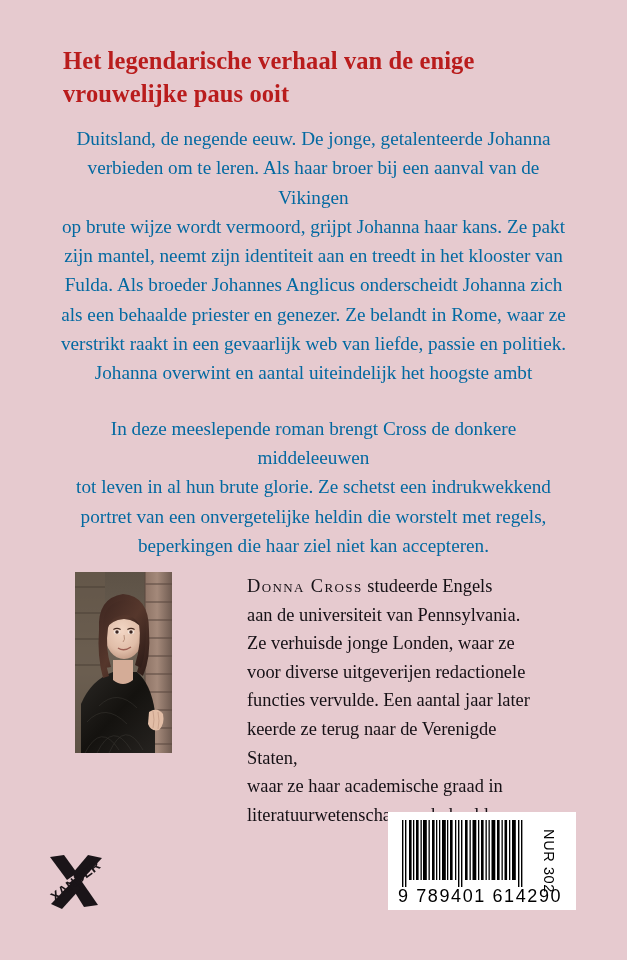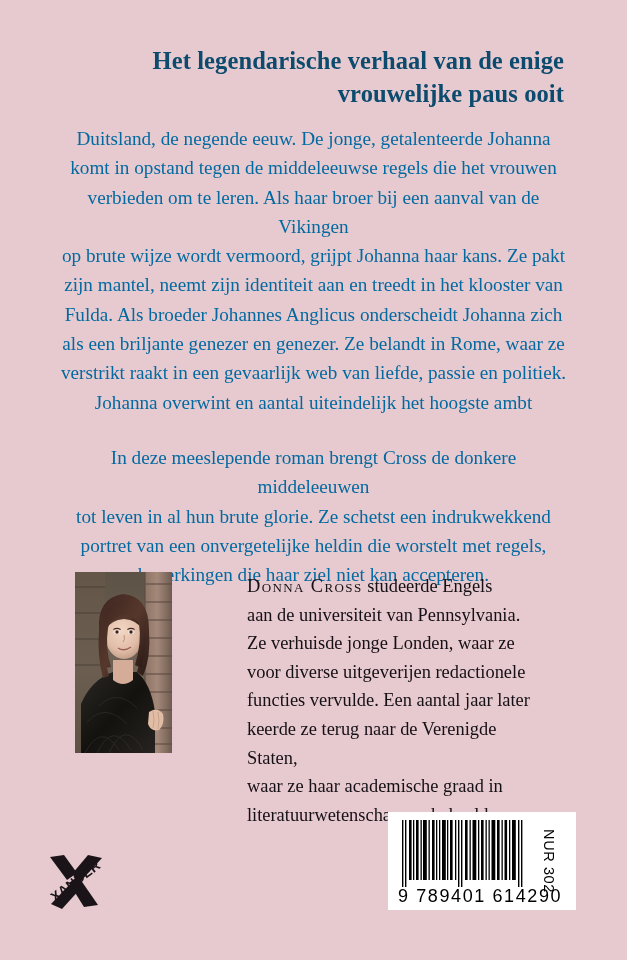--- a/index.html
+++ b/index.html
@@ -20,22 +20,22 @@
     background: #e6cacf;
     box-sizing: border-box;
   }
 
   
   .headline {
     position: absolute;
     left: 63px;
     top: 44px;
     width: 501px;
-    text-align: right;
-    color: #0c4a6e;
+    text-align: left;
+    color: #b91c1c;
     font-family: "Liberation Serif", serif;
     font-weight: bold;
     font-size: 24.5px;
     line-height: 33px;
     letter-spacing: 0.1px;
   }
   .headline .hl-line { display: block; }
 
   
   .blurb {
@@ -158,26 +158,25 @@
 
 <div class="cover">
 
   <div class="headline">
     <span class="hl-line">Het legendarische verhaal van de enige</span>
     <span class="hl-line">vrouwelijke paus ooit</span>
   </div>
 
   <div class="blurb">
     <span class="p-line">Duitsland, de negende eeuw. De jonge, getalenteerde Johanna</span>
-    <span class="p-line">komt in opstand tegen de middeleeuwse regels die het vrouwen</span>
     <span class="p-line">verbieden om te leren. Als haar broer bij een aanval van de Vikingen</span>
     <span class="p-line">op brute wijze wordt vermoord, grijpt Johanna haar kans. Ze pakt</span>
     <span class="p-line">zijn mantel, neemt zijn identiteit aan en treedt in het klooster van</span>
     <span class="p-line">Fulda. Als broeder Johannes Anglicus onderscheidt Johanna zich</span>
-    <span class="p-line">als een briljante genezer en genezer. Ze belandt in Rome, waar ze</span>
+    <span class="p-line">als een behaalde priester en genezer. Ze belandt in Rome, waar ze</span>
     <span class="p-line">verstrikt raakt in een gevaarlijk web van liefde, passie en politiek.</span>
     <span class="p-line">Johanna overwint en aantal uiteindelijk het hoogste ambt</span>
     <span class="para-gap"></span>
     <span class="p-line">In deze meeslepende roman brengt Cross de donkere middeleeuwen</span>
     <span class="p-line">tot leven in al hun brute glorie. Ze schetst een indrukwekkend</span>
     <span class="p-line">portret van een onvergetelijke heldin die worstelt met regels,</span>
     <span class="p-line">beperkingen die haar ziel niet kan accepteren.</span>
   </div>
 
   <div class="author-photo">

